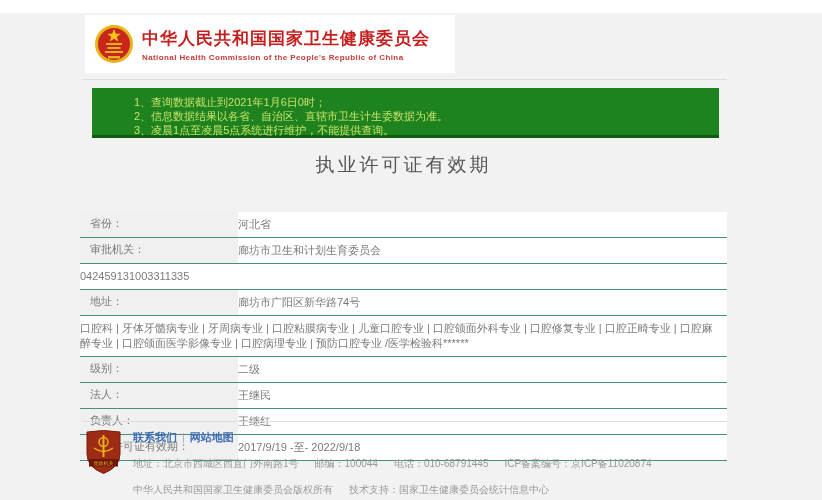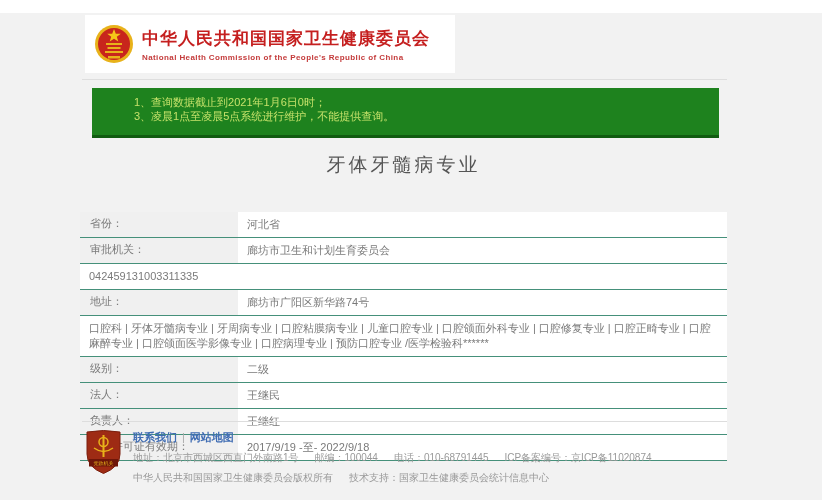--- a/index.html
+++ b/index.html
@@ -38,31 +38,31 @@
 
   
   .info-table { position:absolute; top:196px; left:80px; width:647px;margin-top:16px; }
   .info-row { display:flex; border-bottom:1px solid #45907a; }
   .info-label {
     width:158px; flex:0 0 auto; background:#f0f0f0;
     padding:5px 6px 5px 10px; font-size:11px; color:#7a7a7a; line-height:13px;
   }
   .info-value {
     flex:1; background:#ffffff;
-    padding:5px 10px 5px 9px; font-size:11px; color:#7a7a7a; line-height:15px;
+    padding:5px 10px 5px 0; font-size:11px; color:#7a7a7a; line-height:15px;
   }
 
   
   .footer-divider { position:absolute; top:421px; left:82px; width:645px; height:1px; background:#dddddd; }
   .footer-badge { position:absolute; top:429px; left:85px; width:37px; height:46px; }
   .footer-text { position:absolute; top:430px; left:133px; }
   .footer-links { font-size:11px; font-weight:bold; }
   .footer-links a { color:#3f6cb3; text-decoration:none;margin-top:27px; }
   .footer-link-sep { color:#aaaaaa; font-weight:normal; padding:0 5px; }
-  .footer-line { margin-top:6px; font-size:10px; color:#999999; white-space:nowrap; }
+  .footer-line { margin-top:12px; font-size:10px; color:#999999; white-space:nowrap; }
   .footer-line span { margin-right:16px; }
 </style>
 </head>
 <body>
 
 <div class="gray-canvas"></div>
 
 <div class="header-band">
   <svg class="emblem" viewBox="0 0 40 44">
     <circle cx="20" cy="22" r="19" fill="#e8b21a"></circle>
@@ -76,24 +76,25 @@
   <div class="header-text">
     <div class="header-title">中华人民共和国国家卫生健康委员会</div>
     <div class="header-subtitle">National Health Commission of the People's Republic of China</div>
   </div>
 </div>
 
 <div class="top-divider"></div>
 
 <div class="notice">
   <div class="notice-line">1、查询数据截止到2021年1月6日0时；</div>
+  <div class="notice-line">2、信息数据结果以各省、自治区、直辖市卫生计生委数据为准。</div>
   <div class="notice-line">3、凌晨1点至凌晨5点系统进行维护，不能提供查询。</div>
 </div>
 
-<div class="page-title">牙体牙髓病专业</div>
+<div class="page-title">执业许可证有效期</div>
 
 <div class="info-table">
   <div class="info-row">
     <div class="info-label">省份：</div>
     <div class="info-value">河北省</div>
   </div>
   <div class="info-row">
     <div class="info-label">审批机关：</div>
     <div class="info-value">廊坊市卫生和计划生育委员会</div>
   </div>

